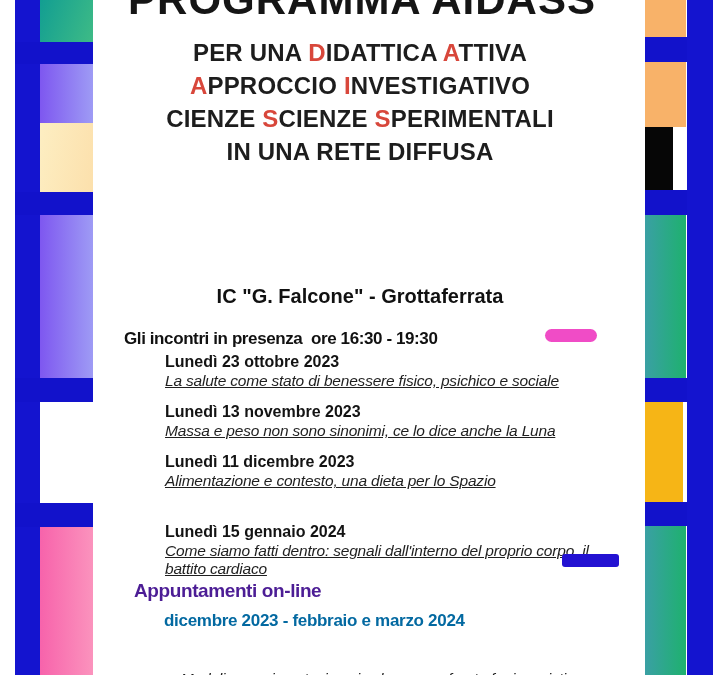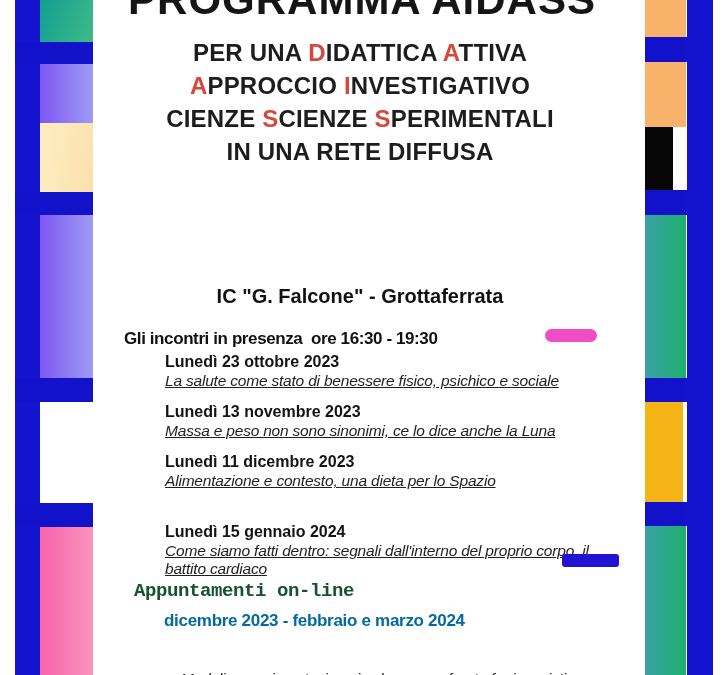--- a/index.html
+++ b/index.html
@@ -75,21 +75,21 @@
     margin-top:8px;
   }
   .session{position:absolute;left:165px;width:445px;}
   .session .s-title{font-weight:700;font-size:16px;color:#131313;line-height:19px;}
   .session .s-desc{font-style:italic;font-size:15.5px;color:#1f1f1f;line-height:17.5px;
     letter-spacing:-0.2px;margin-top:1px;text-decoration:underline;}
   .sess1{top:352px;} .sess2{top:402px;} .sess3{top:452px;} .sess4{top:502px;margin-top:20px;}
 
   .online-header{
     top:580px;left:134px;
-    font-weight:700;font-size:19px;letter-spacing:-0.4px;color:#14532d;font-family:Liberation Mono, monospace;
+    font-weight:700;font-size:19px;letter-spacing:-0.4px;color:#4c1d95;
   }
   .online-dates{
     top:611px;left:164px;
     font-weight:700;font-size:17px;letter-spacing:-0.3px;color:#0369a1;
   }
   .online-desc{
     top:633px;left:135px;width:490px;text-align:center;
     font-style:italic;font-size:15.5px;line-height:18.5px;color:#1f1f1f;
     letter-spacing:-0.2px;white-space:pre-wrap;
   }

